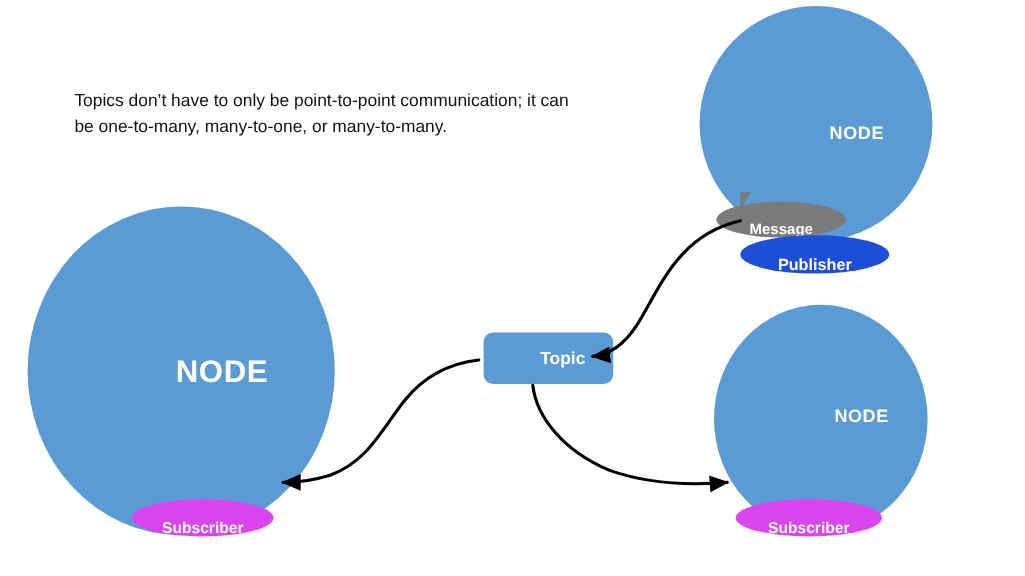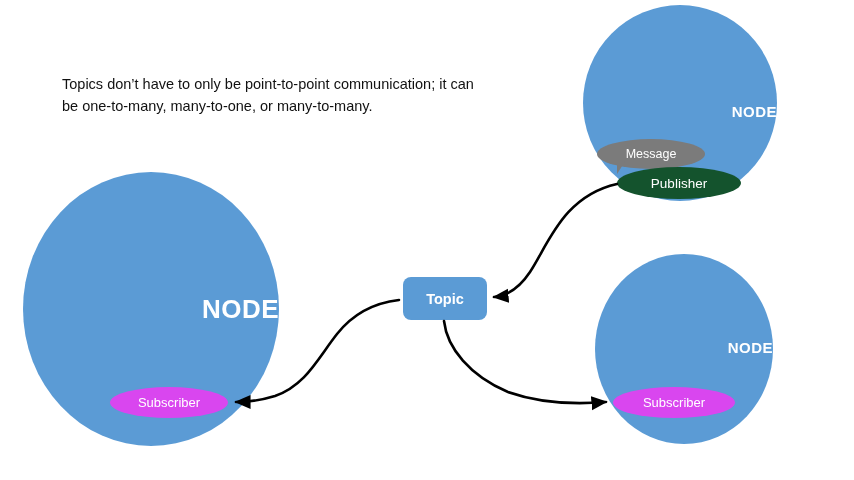--- a/index.html
+++ b/index.html
@@ -36,54 +36,57 @@
   }
   .node-circle {
     position: absolute;
     border-radius: 50%;
     background: #5B9BD5;
   }
   .node-label {
     position: absolute;
     color: #ffffff;
     font-weight: bold;
-    text-align: right;
+    text-align: center;
     letter-spacing: 0.5px;
     white-space: nowrap;
+    padding-left: 34px;
   }
   .pill {
     position: absolute;
     border-radius: 50%;
     display: flex;
-    align-items: center;
+    align-items: flex-end;
     justify-content: center;
     color: #ffffff;
-    font-weight: normal;
+    font-weight: bold;
     white-space: nowrap;
+    margin-top: 29px;
   }
   .pill-green { background: #d946ef; }
-  .pill-orange { background: #14532d; }
+  .pill-orange { background: #1d4ed8; }
   .pill-gray { background: #7B7B7B; }
   .msg-tail {
     position: absolute;
     width: 0;
     height: 0;
     border-left: 9px solid #7B7B7B;
     border-bottom: 14px solid transparent;
   }
   .topic-box {
     position: absolute;
     background: #5B9BD5;
     border-radius: 8px;
     display: flex;
     align-items: center;
     justify-content: center;
     color: #ffffff;
     font-weight: bold;
     font-size: 14.5px;
+    padding-left: 24px;
   }
 </style>
 </head>
 <body>
 
 <div id="canvas">
 
   <p class="caption">Topics don’t have to only be point-to-point communication; it can be one-to-many, many-to-one, or many-to-many.</p>
 
   <div class="node-circle" style="left:23px; top:172px; width:256px; height:274px;"></div>

